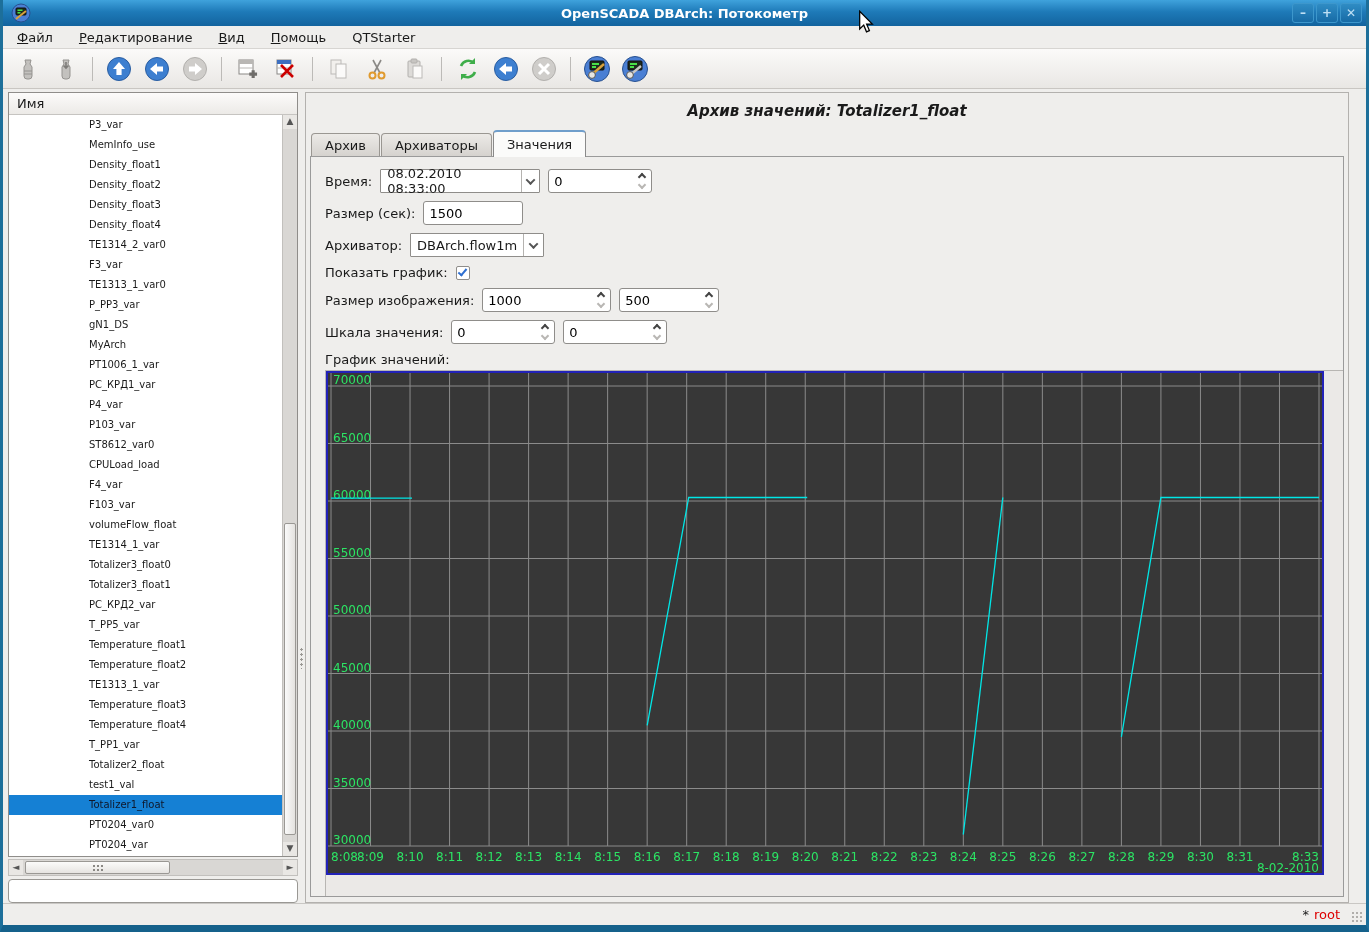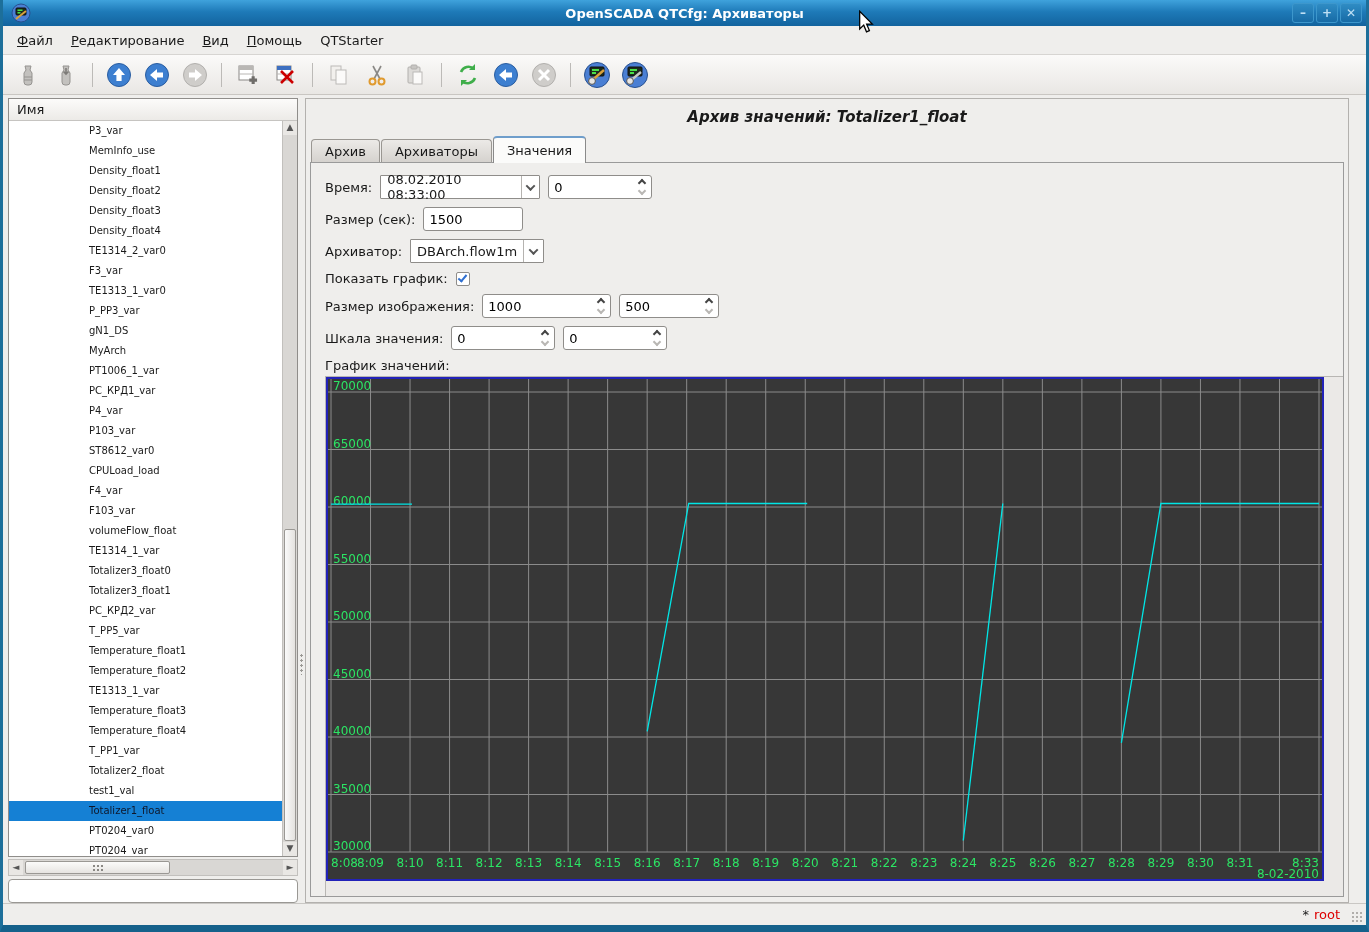--- a/index.html
+++ b/index.html
@@ -9,21 +9,21 @@
   .window { position:absolute; inset:0; border-left:3px solid #1d6f9a; border-right:3px solid #1d6f9a; border-bottom:7px solid #15618b; display:flex; flex-direction:column; background:#efeeec; }
 
   
   .titlebar { height:26px; background:linear-gradient(180deg,#3fa2dc 0%,#1e7ab8 45%,#12639e 100%); display:flex; align-items:center; padding:0 4px; position:relative; flex:0 0 auto; }
   .titlebar-title { position:absolute; left:0; right:0; text-align:center; color:#fff; font-weight:bold; font-size:13px; }
   .app-icon { width:20px; height:20px; margin-left:4px; z-index:2; }
   .win-buttons { margin-left:auto; display:flex; gap:2px; z-index:2; }
   .win-btn { width:22px; height:20px; border-radius:3px; background:linear-gradient(180deg,#2f8cc4,#176ba6); border:1px solid #3d97cc; color:#bfe0f5; font-weight:bold; font-size:12px; display:flex; align-items:center; justify-content:center; cursor:default; }
 
   
-  .menubar { height:22px; background:#efeeec; display:flex; align-items:center; padding:14px 6px; gap:2px; flex:0 0 auto; }
+  .menubar { height:22px; background:#efeeec; display:flex; align-items:center; padding:8px 6px; gap:10px; flex:0 0 auto; }
   .menu-item { display:inline-block; padding:2px 8px; }
   .menu-item.u::first-letter { text-decoration:underline; }
 
   
   .toolbar { height:41px; background:linear-gradient(180deg,#fbfaf9,#e9e7e4); border-top:1px solid #d7d5d2; border-bottom:1px solid #c9c6c2; display:flex; align-items:center; padding:0 8px; gap:4px; flex:0 0 auto; }
   .tbtn { width:34px; height:34px; display:flex; align-items:center; justify-content:center; border-radius:3px; }
   .tsep { width:1px; height:24px; background:#bcbab7; margin:0 5px; }
 
   
   .content { flex:1 1 auto; display:flex; overflow:hidden; padding:3px 0 0 5px; }
@@ -92,21 +92,21 @@
 <div class="window">
 
   <div class="titlebar">
     <svg class="app-icon" viewBox="0 0 20 20">
       <circle cx="10" cy="10" r="9" fill="#4a7fd4" stroke="#27508f"></circle>
       <rect x="5" y="5" width="10" height="7" rx="1" fill="#1d2b1d" stroke="#111"></rect>
       <rect x="6.5" y="6.5" width="5" height="1.5" fill="#49e049"></rect>
       <rect x="6.5" y="9" width="3" height="1.5" fill="#49e049"></rect>
       <line x1="5" y1="16" x2="15" y2="8" stroke="#d9a13c" stroke-width="2"></line>
     </svg>
-    <div class="titlebar-title">OpenSCADA QTCfg: Архиваторы</div>
+    <div class="titlebar-title">OpenSCADA DBArch: Потокометр</div>
     <div class="win-buttons">
       <div class="win-btn">–</div>
       <div class="win-btn">+</div>
       <div class="win-btn">✕</div>
     </div>
   </div>
 
   <div class="menubar">
     <span class="menu-item u">Файл</span>
     <span class="menu-item u">Редактирование</span>

